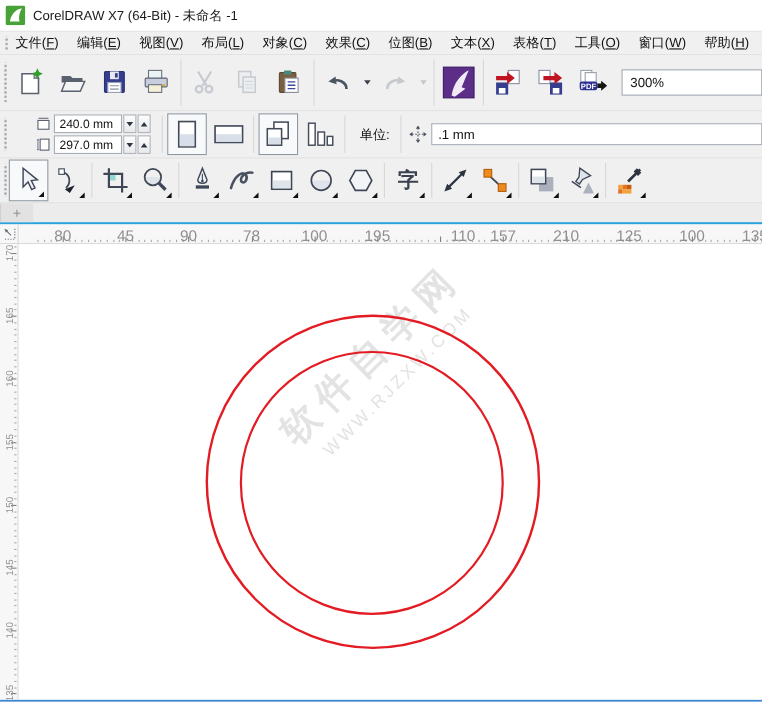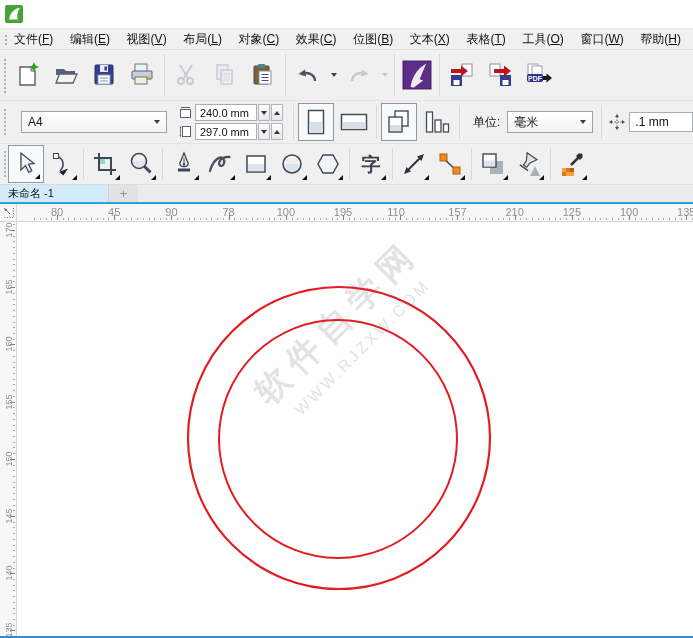--- a/index.html
+++ b/index.html
@@ -61,21 +61,21 @@
   .doctabs { height:19px; background:#ececec; border-bottom:2px solid #2aa3dc; display:flex; align-items:stretch; flex:none; }
   .tab-active { width:108px; background:#d3ecfb; font-size:11px; color:#111; display:flex; align-items:center; padding-left:8px; }
   .tab-plus { width:30px; background:#e2e2e2; border-left:1px solid #d0d0d0; color:#909090; font-size:13px; display:grid; place-items:center; }
 
   
   .ruler-row { height:18px; display:flex; background:#f7f7f7; flex:none; }
   .ruler-corner { width:17px; flex:none; border-right:1px solid #d6d6d6; border-bottom:1px solid #d6d6d6; display:grid; place-items:center; }
   .hruler { flex:1; position:relative; border-bottom:1px solid #d6d6d6; overflow:hidden; }
   .htick { position:absolute; bottom:1px; width:1px; height:2px; background:#a8a8a8; }
   .htick.major { height:5px; background:#808080; }
-  .hlabel { position:absolute; top:2px; transform:translateX(-50%); font-size:11px; color:#8f8f8f; }
+  .hlabel { position:absolute; top:2px; transform:translateX(-50%); font-size:14px; color:#8f8f8f; }
   .main-row { flex:1; display:flex; min-height:0; }
   .vruler { width:17px; flex:none; position:relative; background:#f7f7f7; border-right:1px solid #d6d6d6; overflow:hidden; }
   .vtick { position:absolute; right:1px; width:2px; height:1px; background:#a8a8a8; }
   .vtick.major { width:5px; background:#808080; }
   .vlabel { position:absolute; left:1px; transform:translate(0,-50%) rotate(-90deg); font-size:9px; color:#8f8f8f; }
   .canvas { flex:1; position:relative; background:#fff; overflow:hidden; }
   .canvas svg.drawing { position:absolute; left:0; top:0; }
   .watermark { position:absolute; left:328px; top:108px; transform:translate(-50%,-50%) rotate(-45deg); text-align:center; color:#e3e3e3; pointer-events:none; }
   .wm1 { font-size:34px; letter-spacing:9px; white-space:nowrap; font-weight:bold; }
   .wm2 { font-size:16px; letter-spacing:3px; white-space:nowrap; margin-top:4px; }
@@ -85,20 +85,21 @@
 </head>
 <body>
 
 <div class="window">
 
   <div class="titlebar">
     <svg class="app-icon" viewBox="0 0 18 18" width="18" height="18">
       <rect width="18" height="18" rx="2" fill="#47a337"></rect>
       <path d="M4 14.5C5.5 6.5 11 3 15 2.8c-2.2 3-3.4 8-2.2 11.7z" fill="#fff"></path>
     </svg>
+    <span class="title-text">CorelDRAW X7 (64-Bit) - 未命名 -1</span>
   </div>
 
   <div class="menubar">
     <span class="grip-v"></span>
 
   <span class="menu-item">文件(<u>F</u>)</span>
       <span class="menu-item">编辑(<u>E</u>)</span>
       <span class="menu-item">视图(<u>V</u>)</span>
       <span class="menu-item">布局(<u>L</u>)</span>
       <span class="menu-item">对象(<u>C</u>)</span>
@@ -222,29 +223,28 @@
     <div class="tb-btn">
       <svg viewBox="0 0 28 28" width="28" height="28">
         <rect x="4" y="3" width="10" height="13" fill="#fff" stroke="#9aa0ac"></rect>
         <rect x="8" y="5" width="10" height="13" fill="#fff" stroke="#9aa0ac"></rect>
         <rect x="3" y="13" width="16" height="8" rx="2" fill="#2e3192"></rect>
         <text x="11" y="19.5" font-size="7" font-weight="bold" fill="#fff" text-anchor="middle">PDF</text>
         <path d="M19 15h3.5v-2.5L28 17l-5.5 4.5V19H19z" fill="#161616"></path>
       </svg>
     </div>
 
+    <div class="zoom-combo">
+      <span>300%</span>
+    </div>
   </div>
 
   <div class="propbar">
     <span class="grip-v" style="height:30px;"></span>
 
-    <div class="combo combo-a4">
-      <span>A4</span>
-      <span class="dd"></span>
-    </div>
 
     <div class="size-group">
       <div class="size-row">
         <svg width="13" height="13" viewBox="0 0 13 13">
           <rect x="1.5" y="3.5" width="10" height="8" fill="#fff" stroke="#5a6270"></rect>
           <path d="M2 1.5h9" stroke="#5a6270"></path>
         </svg>
         <div class="size-field">
             <span>240.0 mm</span>
           </div>
@@ -300,24 +300,20 @@
       <svg width="26" height="26" viewBox="0 0 26 26">
         <rect x="2.5" y="3" width="6" height="20" fill="#fff" stroke="#434b59" stroke-width="1.3"></rect>
         <rect x="11" y="11" width="6" height="12" fill="#fff" stroke="#434b59" stroke-width="1.3"></rect>
         <rect x="19.5" y="15" width="5" height="8" fill="#fff" stroke="#434b59" stroke-width="1.3"></rect>
       </svg>
     </div>
 
     <span class="vsep"></span>
 
     <span class="units-label">单位:</span>
-    <div class="combo combo-units">
-      <span>毫米</span>
-      <span class="dd"></span>
-    </div>
 
     <span class="vsep" style="margin-left:8px;"></span>
 
     <svg width="16" height="16" viewBox="0 0 16 16" style="margin-left:4px;flex:none;">
       <path d="M8 2.5v11M2.5 8h11" stroke="#4a5260" stroke-width="1" stroke-dasharray="1.5 1.5"></path>
       <path d="M8 0l2 3H6zM8 16l2-3H6zM0 8l3-2v4zM16 8l-3-2v4z" fill="#4a5260"></path>
     </svg>
     <div class="nudge-field">
       <span>.1 mm</span>
     </div>
@@ -440,23 +436,20 @@
         <rect x="3" y="21" width="4" height="4" fill="#e4731f"></rect>
           <rect x="7" y="21" width="4" height="4" fill="#f2a33c"></rect>
           <rect x="11" y="21" width="4" height="4" fill="#f2a33c"></rect>
         <path d="M23 3L12 14" stroke="#2c3440" stroke-width="2.5"></path>
         <path d="M20 2l4 4-3 3-4-4z" fill="#2c3440"></path>
       </svg>
     </div>
   </div>
 
   <div class="doctabs">
-    <div class="tab-active">
-      <span>未命名 -1</span>
-    </div>
     <div class="tab-plus">
       <span>+</span>
     </div>
   </div>
 
   <div class="ruler-row">
     <div class="ruler-corner">
       <svg width="13" height="13" viewBox="0 0 13 13">
         <path d="M11.5 2v9.5H2" fill="none" stroke="#6a7078" stroke-dasharray="1 1.5"></path>
         <path d="M3.5 3.5l4.5 4.5" stroke="#6a7078"></path>
@@ -528,21 +521,21 @@
         <div class="htick" style="left: 331.771px;"></div>
         <div class="htick" style="left: 337.492px;"></div>
         <div class="htick" style="left: 343.213px;"></div>
         <div class="htick" style="left: 348.934px;"></div>
         <div class="htick" style="left: 354.655px;"></div>
         <div class="htick" style="left: 360.376px;"></div>
         <div class="htick" style="left: 366.097px;"></div>
         <div class="htick" style="left: 371.818px;"></div>
         <div class="htick" style="left: 377.539px;"></div>
         <div class="htick major" style="left: 383.26px;"></div>
-        <div class="hlabel" style="left: 379px;">110</div>
+        <div class="hlabel" style="left: 404px;">110</div>
         <div class="htick" style="left: 388.981px;"></div>
         <div class="htick" style="left: 394.702px;"></div>
         <div class="htick" style="left: 400.423px;"></div>
         <div class="htick" style="left: 406.144px;"></div>
         <div class="htick" style="left: 411.865px;"></div>
         <div class="htick" style="left: 417.586px;"></div>
         <div class="htick" style="left: 423.307px;"></div>
         <div class="htick" style="left: 429.028px;"></div>
         <div class="htick" style="left: 434.749px;"></div>
         <div class="htick major" style="left: 440.47px;"></div>

